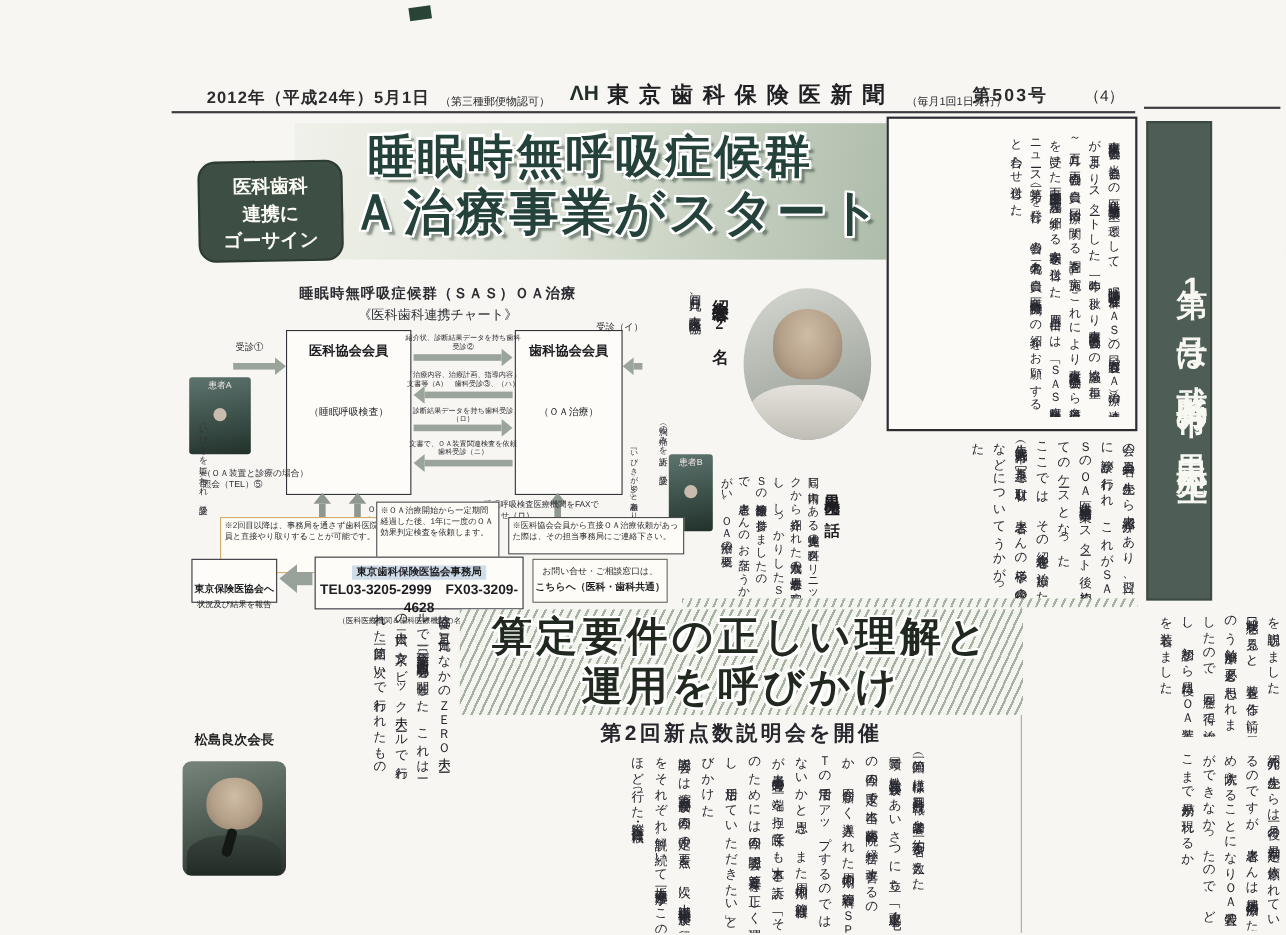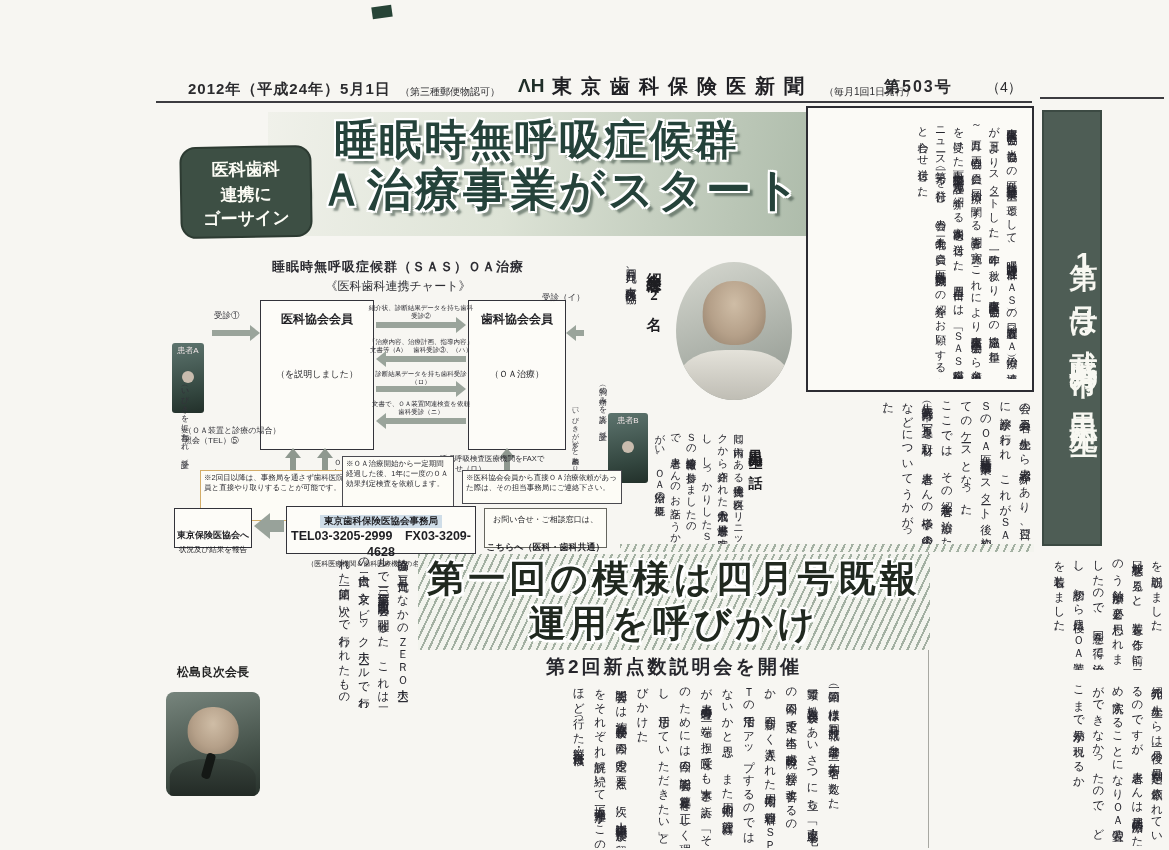--- a/index.html
+++ b/index.html
@@ -8,21 +8,21 @@
   #page { position:relative; width:1169px; height:850px; background:#f7f6f2; overflow:hidden; color:#1e1e22; margin:0 auto; }
   .abs { position:absolute; }
   .v { writing-mode:vertical-rl; text-orientation:upright; }
   .vtext { font-size:11.5px; line-height:1.7; letter-spacing:1.2px; white-space:pre-line; color:#26262e; overflow:hidden; }
   .sans { font-family:"Liberation Sans", sans-serif; }
   .center { text-align:center; }
   .hatch { background:repeating-linear-gradient(115deg,#a3b0a2 0px,#a3b0a2 2px,#f3f4ee 2px,#f3f4ee 7px); }
   
   .hd { font-family:"Liberation Sans", sans-serif; color:#2b2b2e; }
   
-  .hl { font-family:Liberation Mono, monospace; font-weight:900; color:#24423a; letter-spacing:3px;
+  .hl { font-family:Liberation Serif, serif; font-weight:900; color:#24423a; letter-spacing:3px;
         text-shadow:-2px 0 #fff,2px 0 #fff,0 -2px #fff,0 2px #fff,-2px -2px #fff,2px 2px #fff,2px -2px #fff,-2px 2px #fff,5px 5px 2px rgba(35,55,45,.5); }
   .hl2t { font-family:"Liberation Sans", sans-serif; font-weight:900; color:#20281f; letter-spacing:4px;
         text-shadow:-2px 0 #fff,2px 0 #fff,0 -2px #fff,0 2px #fff,-2px -2px #fff,2px 2px #fff,2px -2px #fff,-2px 2px #fff,3px 3px 0 rgba(255,255,255,.9); }
   
   .bx { border:1.5px solid #33333a; background:#fdfcf8; }
   .notebx { border:1px solid #4a4a50; background:#fdfcf6; font-family:"Liberation Sans", sans-serif; font-size:7.5px; line-height:1.35; padding:2px 3px; color:#2a2a30; }
   
   .harrow { position:absolute; height:6px; background:#9aa49b; }
   .harrow.r::after { content:""; position:absolute; right:-10px; top:-5px; border-left:10px solid #9aa49b; border-top:8px solid transparent; border-bottom:8px solid transparent; }
   .harrow.l::before { content:""; position:absolute; left:-10px; top:-5px; border-right:10px solid #9aa49b; border-top:8px solid transparent; border-bottom:8px solid transparent; }
@@ -77,31 +77,31 @@
   <div class="abs v sans" style="left: 1042px; top: 110px; width: 60px; height: 436px; color: rgb(248, 248, 242); font-size: 28px; font-weight: bold; letter-spacing: 6px; text-align: center; text-orientation: upright; box-shadow: rgba(30, 40, 35, 0.35) 0px 0px 0px 2px inset; background-color: rgb(78, 93, 85);">第1号は武蔵野市の黒田先生</div>
 
   <div class="abs" style="left:806px;top:106px;width:228px;height:286px;border:2px solid #2c2c32;background:#fbfaf6;padding:11px 12px;">
     <div class="v vtext" style="height:100%;width:100%;font-size:11px;line-height:1.62;">東京保険医協会と当協会との医科歯科連携事業の一環として、睡眠時無呼吸症候群（ＳＡＳ）の口腔内装置（ＯＡ）治療の連携が三月よりスタートした。一昨年の秋より東京保険医協会との協議を重ね、昨年四～五月に両協会の会員に同治療に関する調査を実施。これにより東京保険医協会から名簿提供を受けた百七医療機関三十九施設を紹介する案内状を送付した。四月十二日には、「ＳＡＳ歯科医科連携ニュース〈第一号〉」を発行し、当会の三十九名の会員に医科医療機関への紹介をお願いする文書と合わせ送付した。</div>
   </div>
 
   <div class="abs sans" style="left:172px;top:258px;width:452px;height:296px;">
     <div class="center" style="font-size:13px;font-weight:bold;letter-spacing:1px;color:#2c2c32;">睡眠時無呼吸症候群（ＳＡＳ）ＯＡ治療</div>
     <div class="center" style="font-size:12px;margin-top:2px;color:#2c2c32;">《医科歯科連携チャート》</div>
 
-    <div class="abs pfigure" style="left:0px;top:48px;width:32px;height:70px;">
+    <div class="abs pfigure" style="left:0px;top:48px;width:56px;height:70px;">
       <div class="tag">患者A</div>
       <div class="dot"></div>
     </div>
     <div class="abs v" style="left:6px;top:124px;height:128px;font-size:8px;letter-spacing:0;color:#33333a;">（いびきを妻に言われ、受診）</div>
     <div class="lbl" style="left:42px;top:52px;font-size:8.5px;">受診①</div>
     <div class="harrow r" style="left:40px;top:72px;width:38px;"></div>
 
     <div class="abs bx" style="left:88px;top:42px;width:114px;height:150px;">
       <div class="center" style="font-size:12px;font-weight:bold;margin-top:10px;">医科協会会員</div>
-      <div class="center" style="font-size:9px;margin-top:40px;">（を説明しました）</div>
+      <div class="center" style="font-size:9px;margin-top:40px;">（睡眠呼吸検査）</div>
     </div>
 
     <div class="abs bx" style="left:296px;top:42px;width:98px;height:150px;">
       <div class="center" style="font-size:12px;font-weight:bold;margin-top:10px;">歯科協会会員</div>
       <div class="center" style="font-size:9px;margin-top:40px;">（ＯＡ治療）</div>
     </div>
 
     <div class="abs pfigure" style="left:436px;top:48px;width:40px;height:70px;">
       <div class="tag">患者B</div>
       <div class="dot"></div>
@@ -142,21 +142,21 @@
     <div class="bigl" style="left:98px;top:262px;width:14px;"></div>
 
     <div class="abs bx center" style="left:114px;top:248px;width:190px;height:48px;padding-top:3px;">
       <div style="font-size:9.5px;font-weight:bold;display:inline-block;background:#cfdde8;padding:0 4px;">東京歯科保険医協会事務局</div>
       <div style="font-size:12.5px;font-weight:bold;letter-spacing:0;">TEL03-3205-2999　FX03-3209-4628</div>
       <div style="font-size:7px;">（医科医療機関＆歯科医療機関の名簿を保管）</div>
     </div>
 
     <div class="abs center" style="left:312px;top:250px;width:123px;height:40px;border:1px solid #66665f;background:#fdfcf6;padding-top:5px;">
       <div style="font-size:8px;">お問い合せ・ご相談窓口は、</div>
-      <div style="font-size:9px;font-weight:bold;margin-top:16px;">こちらへ（医科・歯科共通）</div>
+      <div style="font-size:9px;font-weight:bold;margin-top:2px;">こちらへ（医科・歯科共通）</div>
     </div>
   </div>
 
   <div class="abs v" style="left:644px;top:260px;height:140px;font-size:15px;font-weight:bold;letter-spacing:2px;">紹介患者は2名</div>
   <div class="abs v vtext" style="left:618px;top:260px;height:288px;width:22px;">四月九日、東京保険医協</div>
 
   <div class="abs portrait light" style="left:676px;top:262px;width:116px;height:138px;border-radius:50%;">
     <div class="face"></div>
     <div class="torso"></div>
   </div>
@@ -166,21 +166,21 @@
   <div class="abs v" style="left:746px;top:438px;height:110px;font-size:14px;font-weight:bold;letter-spacing:2px;">黒田先生の話</div>
   <div class="abs v vtext" style="left:614px;top:426px;width:132px;height:122px;font-size:10.5px;line-height:1.5;letter-spacing:0.5px;">同じ市内にある連携先の医科クリニックから紹介された六十九歳の男性患者が来院し、しっかりしたＳＡＳの診療情報を持参しましたので、患者さんのお話をうかがい、ＯＡ治療の概要</div>
 
   <div class="abs" style="left:928px;top:552px;width:1px;height:296px;background:#a8a8a2;"></div>
   <div class="abs v vtext" style="left:936px;top:552px;width:230px;height:118px;">を説明しました。
 口腔状態を見ると、装置を作る前に二本のう蝕治療が必要と思われましたので、同意を得て治療し、初診から八日後にＯＡ装置を装着しました。</div>
   <div class="abs v vtext" style="left:936px;top:678px;width:230px;height:168px;">紹介元の先生からは一月後の効果判定を依頼されているのですが、患者さんは糖尿病治療のため入院することになりＯＡ装置の調整ができなかったので、どこまで効果が現れるか、</div>
 
   <div class="abs hatch" style="left:620px;top:544px;width:414px;height:8px;"></div>
   <div class="abs hatch center" style="left:418px;top:554px;width:512px;height:96px;padding-top:2px;">
-    <div class="hl2t" style="font-size:37px;line-height:1.25;">第一回の模様は四月号既報</div>
+    <div class="hl2t" style="font-size:37px;line-height:1.25;">算定要件の正しい理解と</div>
     <div class="hl2t" style="font-size:37px;line-height:1.2;">運用を呼びかけ</div>
   </div>
   <div class="abs center sans" style="left:418px;top:654px;width:512px;font-size:19px;font-weight:bold;letter-spacing:3px;color:#26262c;">第2回新点数説明会を開催</div>
 
   <div class="abs portrait" style="left:166px;top:554px;width:94px;height:104px;">
     <div class="face"></div>
     <div class="torso"></div>
     <div class="mic"></div>
   </div>
   <div class="abs center sans" style="left:160px;top:664px;width:106px;font-size:12px;font-weight:bold;color:#222;">松島良次会長</div>

